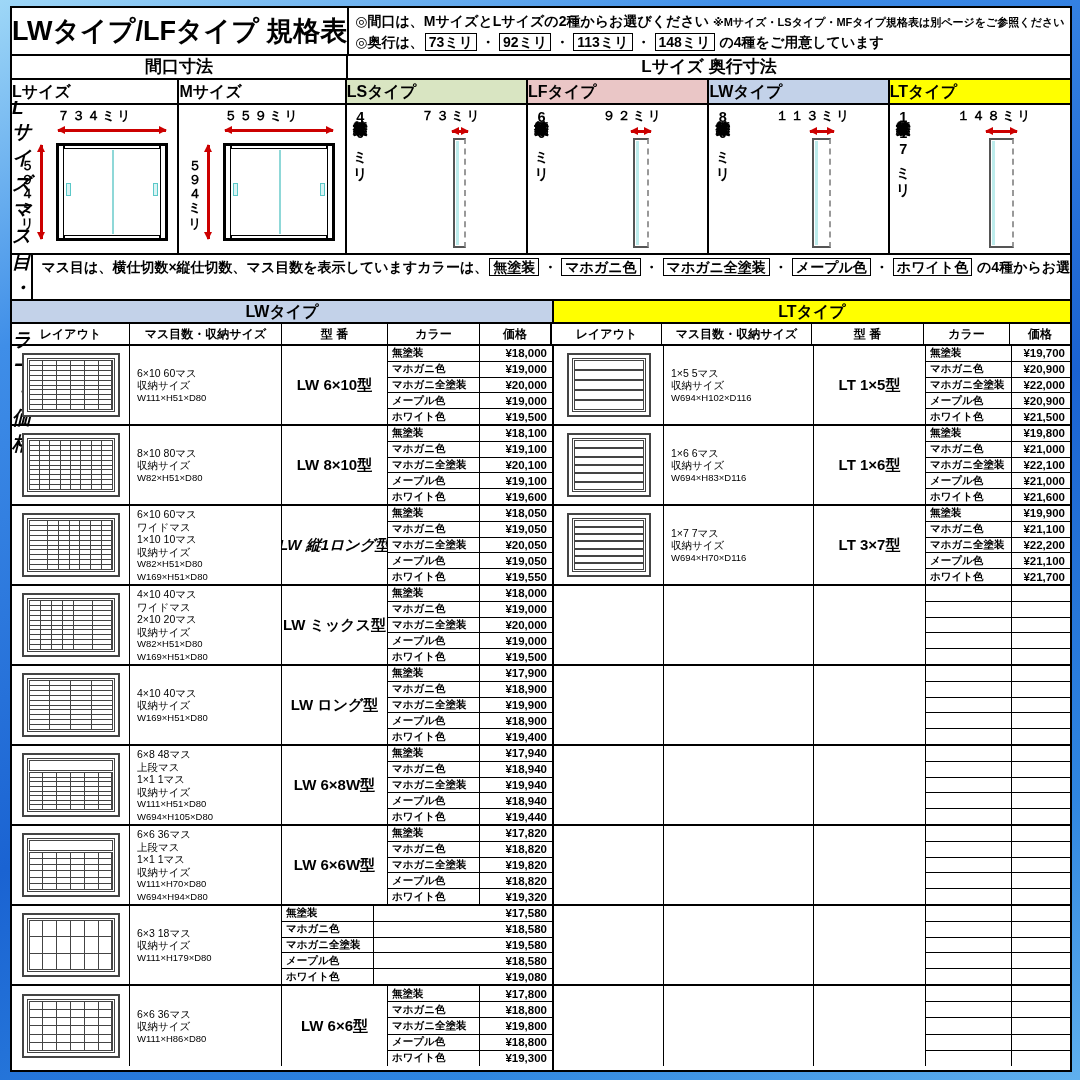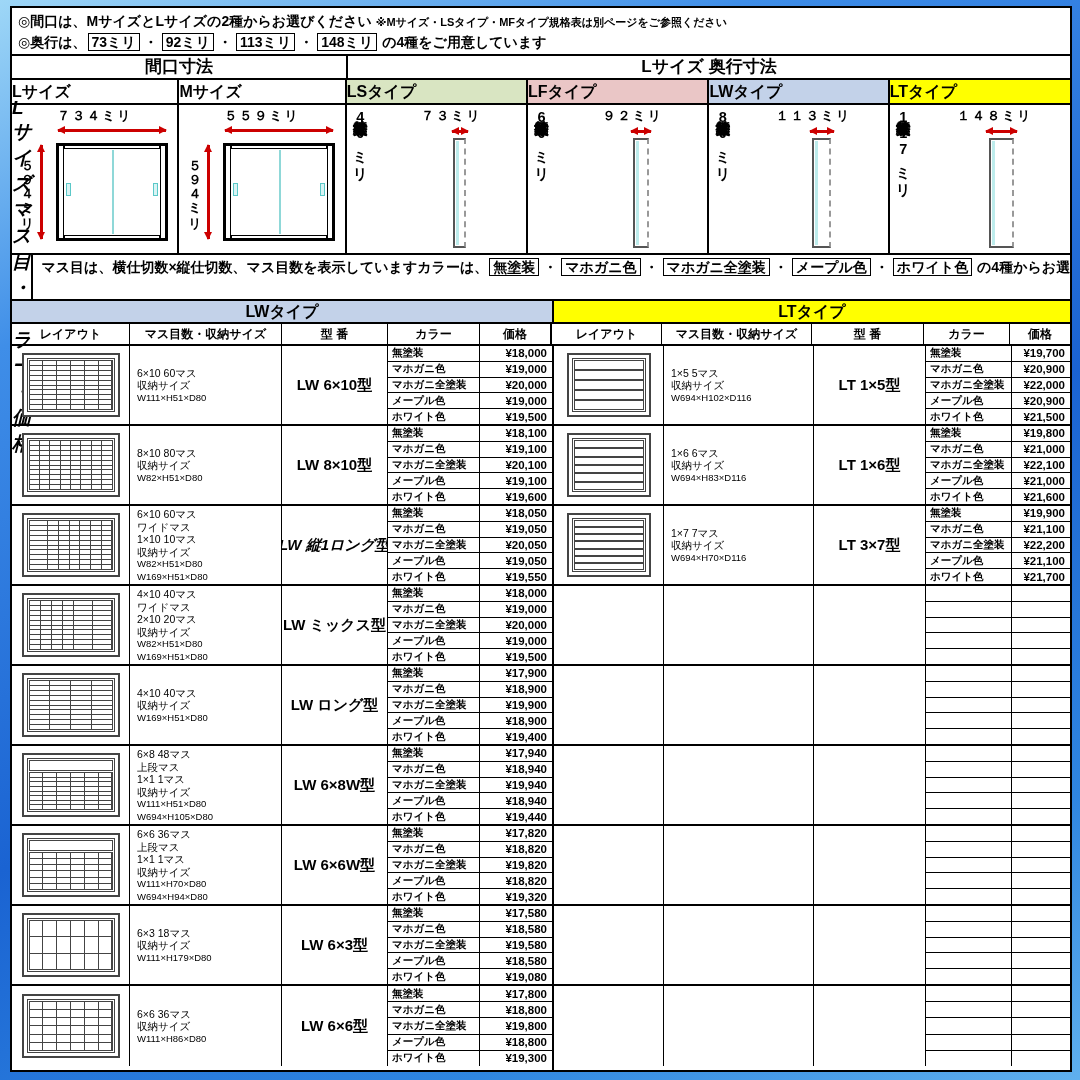--- a/index.html
+++ b/index.html
@@ -101,20 +101,23 @@
   .thumb-grid { flex:1; display:grid; gap:1px; background:#444; border:1px solid #444; }
   .thumb-grid > div { background:#fff; }
 </style>
 </head>
 <body>
 
 <div class="frame">
   <div class="page">
 
     <div class="top-row">
+      <div class="title-cell">
+        <span class="page-title">LWタイプ/LFタイプ 規格表</span>
+      </div>
       <div class="notes-cell">
         <div class="note-line">
           <span>◎間口は、MサイズとLサイズの2種からお選びください</span>
           <span class="note-small">※Mサイズ・LSタイプ・MFタイプ規格表は別ページをご参照ください</span>
         </div>
         <div class="note-line" id="top-note-line2"><span>◎奥行は、</span><span class="boxed">73ミリ</span><span class="note-sep">・</span><span class="boxed">92ミリ</span><span class="note-sep">・</span><span class="boxed">113ミリ</span><span class="note-sep">・</span><span class="boxed">148ミリ</span><span> の4種をご用意しています</span></div>
       </div>
     </div>
 
     <div class="dim-header-row">
@@ -942,23 +945,20 @@
                     <div></div>
                   </div>
                 </div>
               </div>
             </div>
             <div class="gcell spec" style="width: 152px;">
               <div class="spec-line">6×3 18マス</div>
               <div class="spec-line">収納サイズ</div>
               <div class="spec-line dim">W111×H179×D80</div>
             </div>
-            <div class="gcell model" style="width: 106px;">
-              <span class="model-text">LW 6×3型</span>
-            </div>
             <div class="pricecol">
               <div class="price-row">
                 <div class="pc-color" style="width: 92px;">無塗装</div>
                 <div class="pc-price">¥17,580</div>
               </div>
               <div class="price-row">
                 <div class="pc-color" style="width: 92px;">マホガニ色</div>
                 <div class="pc-price">¥18,580</div>
               </div>
               <div class="price-row">

